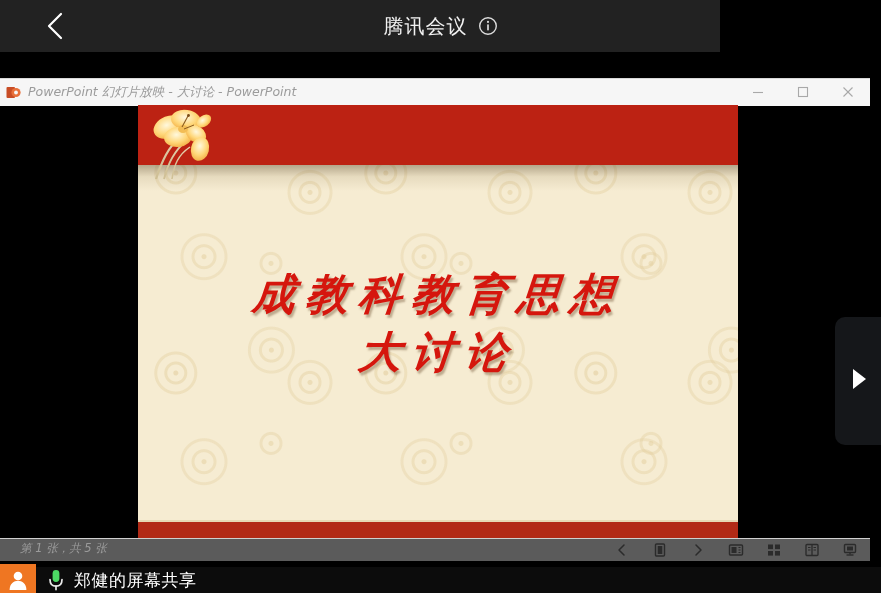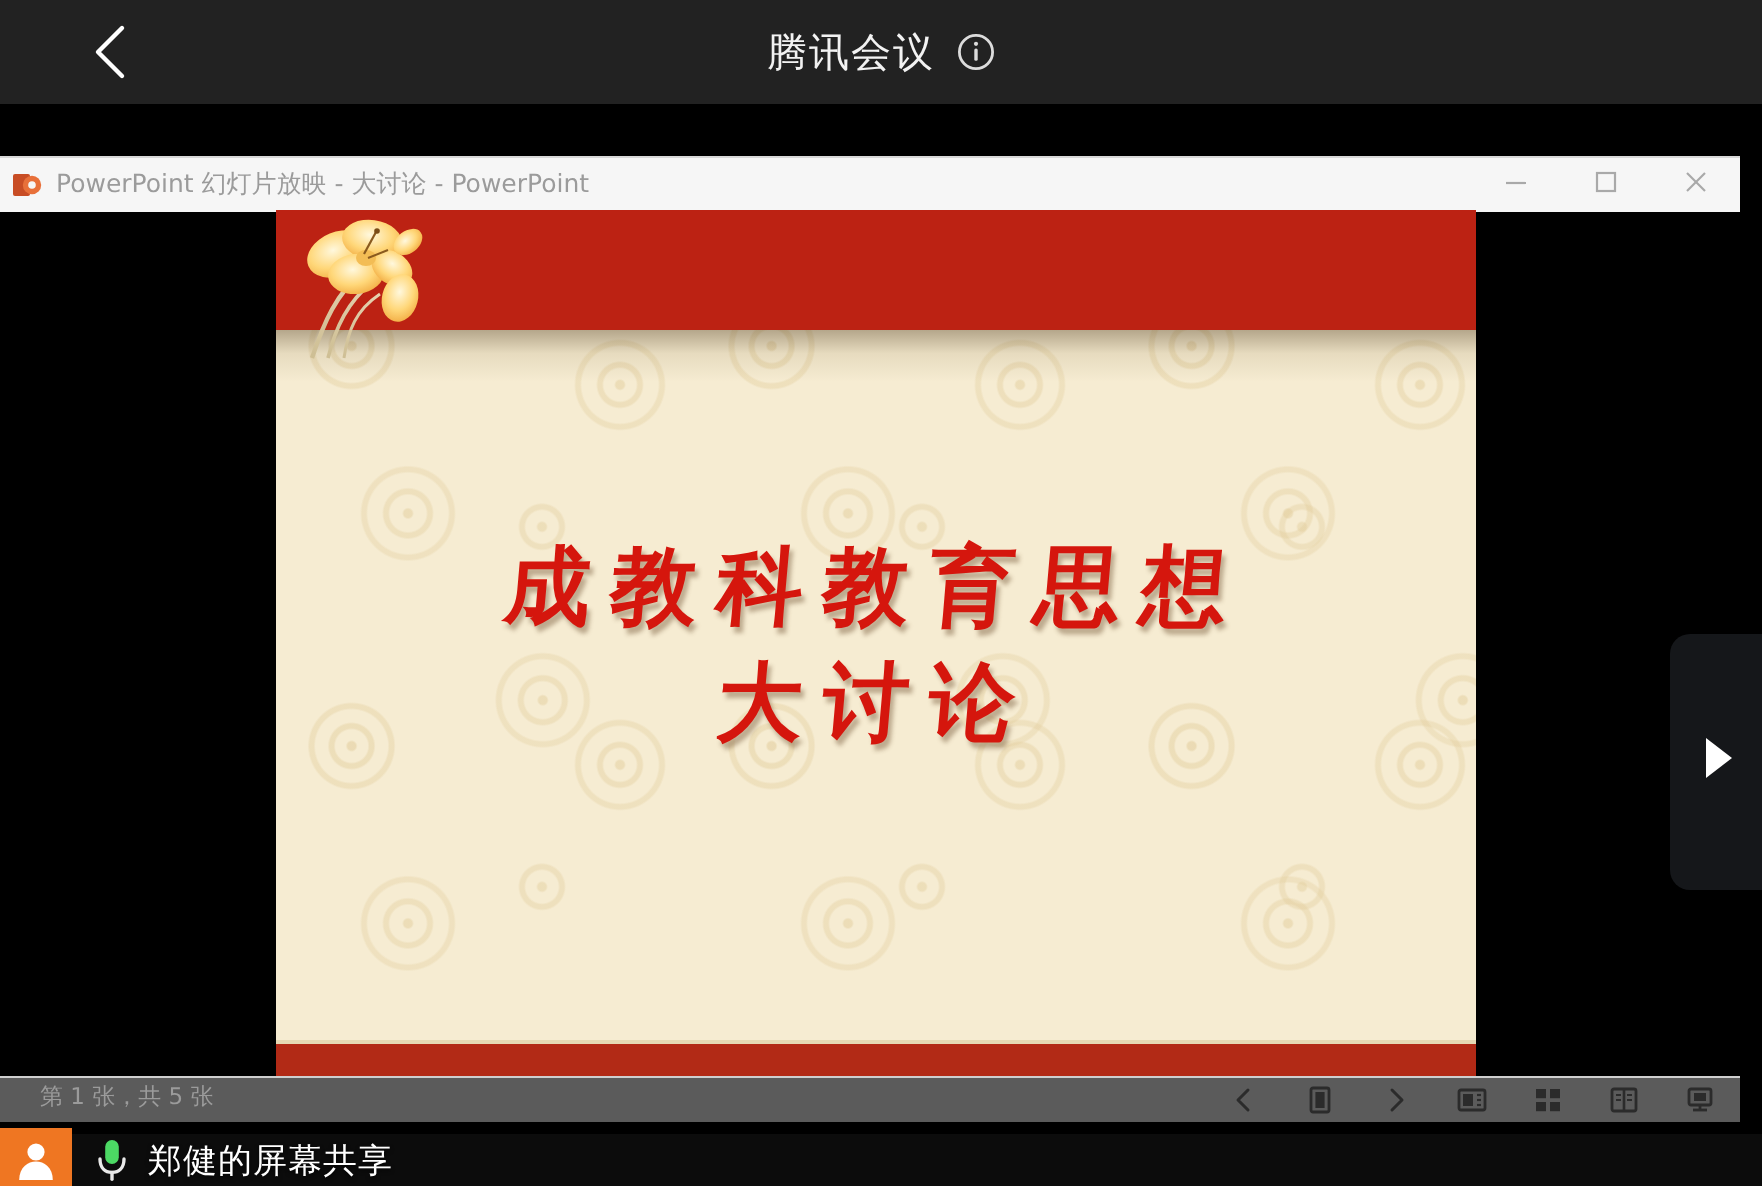--- a/index.html
+++ b/index.html
@@ -6,21 +6,21 @@
   body{
     width:881px;height:593px;
     background:#000;
     font-family:"Liberation Sans","DejaVu Sans",sans-serif;
     overflow:hidden;
     position:relative;
   }
 
   
   #app-header{
-    position:absolute;left:0;top:0;width:881px;height:52px;
+    position:absolute;left:0;top:0;width:720px;height:52px;
     background:#222222;
     display:flex;align-items:center;
   }
   #back-btn{
     position:absolute;left:38px;top:8px;width:36px;height:36px;
     display:flex;align-items:center;justify-content:center;
     cursor:pointer;
   }
   #back-btn svg{display:block;}
   #header-center{
@@ -36,21 +36,21 @@
 
   
   #shared-screen{
     position:absolute;left:0;top:52px;width:881px;height:509px;
     background:#000;
     overflow:hidden;
   }
 
   
   #ppt-window{
-    position:absolute;left:0;top:26px;width:870px;height:483px;
+    position:absolute;left:0;top:26px;width:870px;height:483px;font-style:italic;
   }
   #ppt-titlebar{
     position:absolute;left:0;top:0;width:870px;height:27px;
     background:#f6f6f6;
     display:flex;align-items:center;
     border-top:1px solid #d8d8d8;
   }
   #ppt-app-icon{
     margin-left:6px;width:15px;height:15px;position:relative;flex:0 0 auto;
   }

